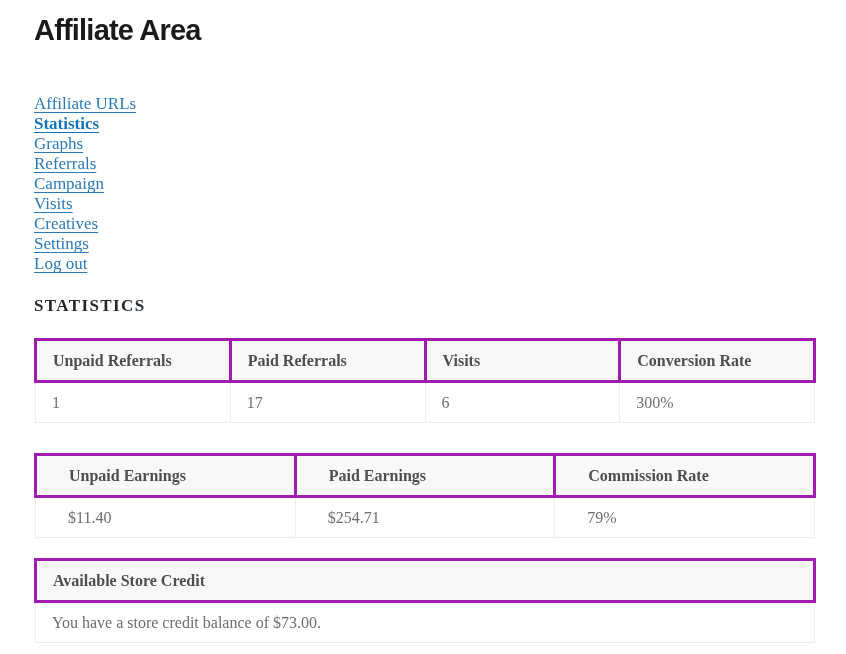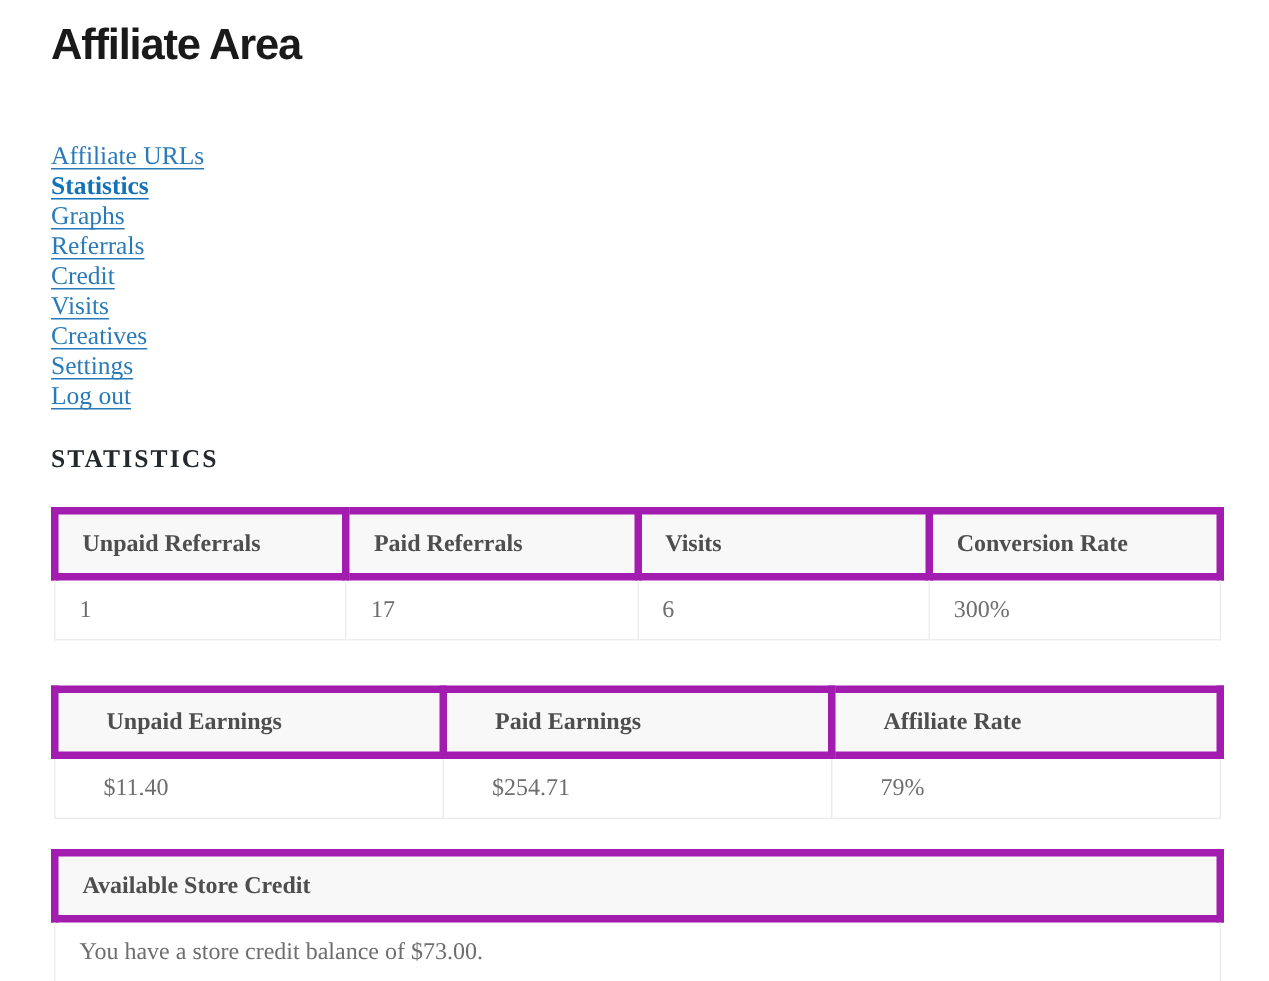--- a/index.html
+++ b/index.html
@@ -73,21 +73,21 @@
   table.stats.t3 { margin-top: 30px; }
   table.stats.t4 { }
   table.stats th {
     background: #f8f8f8;
     color: #4e4e4e;
     font-weight: bold;
     font-size: 16px;
     line-height: 25px;
     text-align: left;
     padding: 7px 16px;
-    border: 5px solid #a21caf;
+    border: 3px solid #a21caf;
     vertical-align: middle;
   }
   table.stats td {
     background: #ffffff;
     color: #6e6e6e;
     font-weight: normal;
     font-size: 16px;
     line-height: 25px;
     text-align: left;
     padding: 7px 16px;
@@ -105,21 +105,21 @@
 
 <div class="page">
 
   <h1 class="page-title">Affiliate Area</h1>
 
   <nav class="nav">
       <a class="nav-link">Affiliate URLs</a>
       <a class="nav-link active">Statistics</a>
       <a class="nav-link">Graphs</a>
       <a class="nav-link">Referrals</a>
-      <a class="nav-link">Credit</a>
+      <a class="nav-link">Campaign</a>
       <a class="nav-link">Visits</a>
       <a class="nav-link">Creatives</a>
       <a class="nav-link">Settings</a>
       <a class="nav-link">Log out</a>
     </nav>
 
   <h2 class="section-heading">Statistics</h2>
 
   <table class="stats t1">
     <thead>
@@ -138,21 +138,21 @@
           <td>300%</td>
         </tr>
       </tbody>
   </table>
 
   <table class="stats t2">
     <thead>
       <tr>
           <th>Unpaid Earnings</th>
           <th>Paid Earnings</th>
-          <th>Affiliate Rate</th>
+          <th>Commission Rate</th>
         </tr>
     </thead>
     <tbody>
         <tr>
           <td>$11.40</td>
           <td>$254.71</td>
           <td>79%</td>
         </tr>
       </tbody>
   </table>

